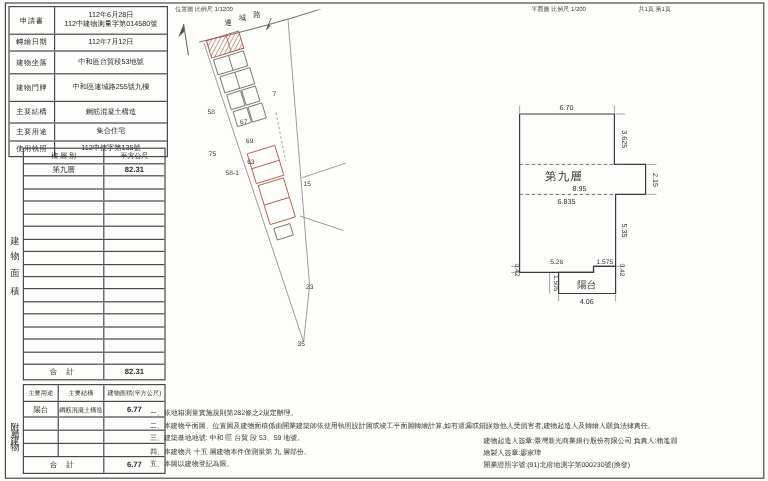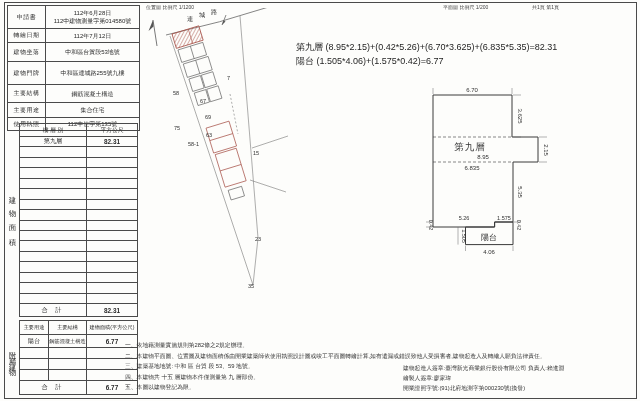--- a/index.html
+++ b/index.html
@@ -189,24 +189,20 @@
     <div class="drow" style="flex:none;height:13px;">
       <div class="c-r" style="width:67px;letter-spacing:3px;">合  計</div>
       <div class="num" style="flex:1;">6.77</div>
     </div>
   </div>
 
   <div class="abs map-hdr" style="left:146px;top:4px;">位置圖 比例尺 1/1200</div>
   <div class="abs map-hdr" style="left:443px;top:4px;">平面圖 比例尺 1/200</div>
   <div class="abs map-hdr" style="left:532px;top:4px;">共1頁 第1頁</div>
 
-  <div class="abs" id="formula">
-    <div>第九層 (8.95*2.15)+(0.42*5.26)+(6.70*3.625)+(6.835*5.35)=82.31</div>
-    <div>陽台 (1.505*4.06)+(1.575*0.42)=6.77</div>
-  </div>
 
   <svg class="abs" style="left:140px;top:8px;" width="190" height="290" viewBox="0 0 190 290">
     <defs>
       <pattern id="hatch" width="3" height="3" patternUnits="userSpaceOnUse" patternTransform="rotate(45)">
         <line x1="0" y1="0" x2="0" y2="3" stroke="#b06055" stroke-width="1"></line>
       </pattern>
     </defs>
 
     <g stroke="#555" stroke-width="0.8" fill="#555">
       <line x1="17" y1="38" x2="13" y2="12"></line>

